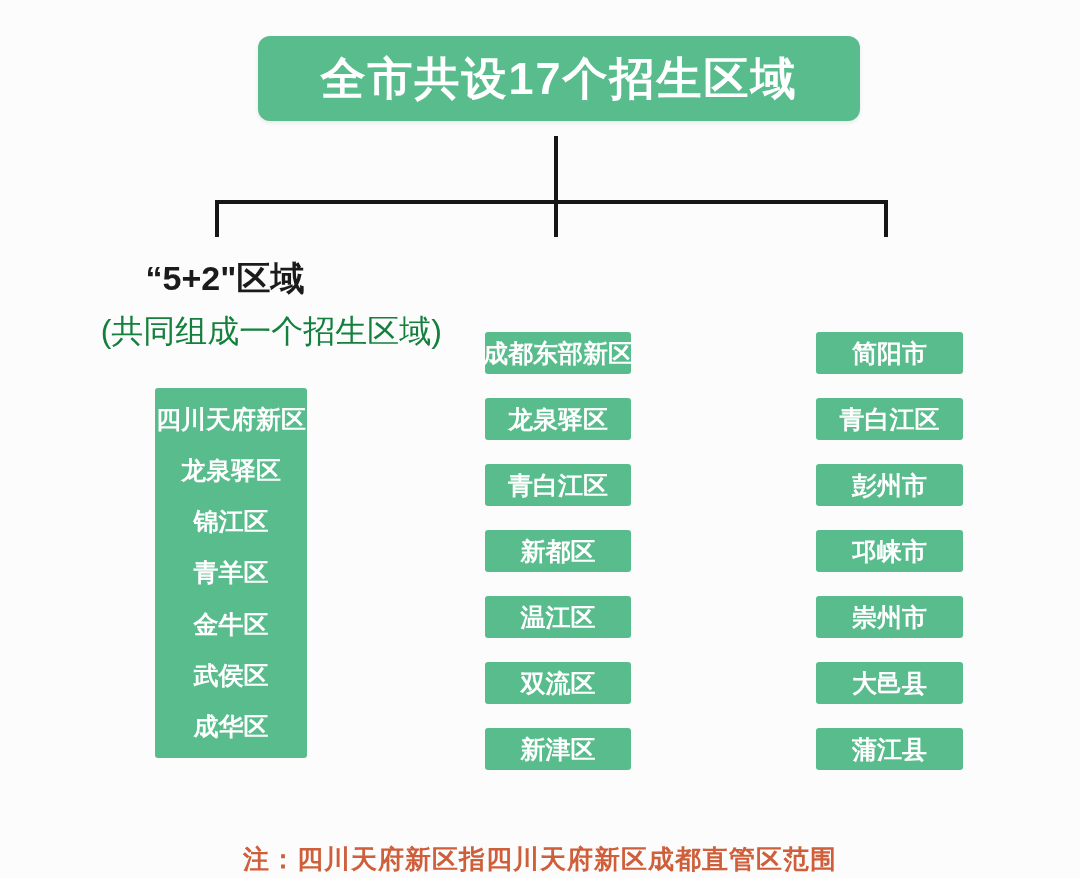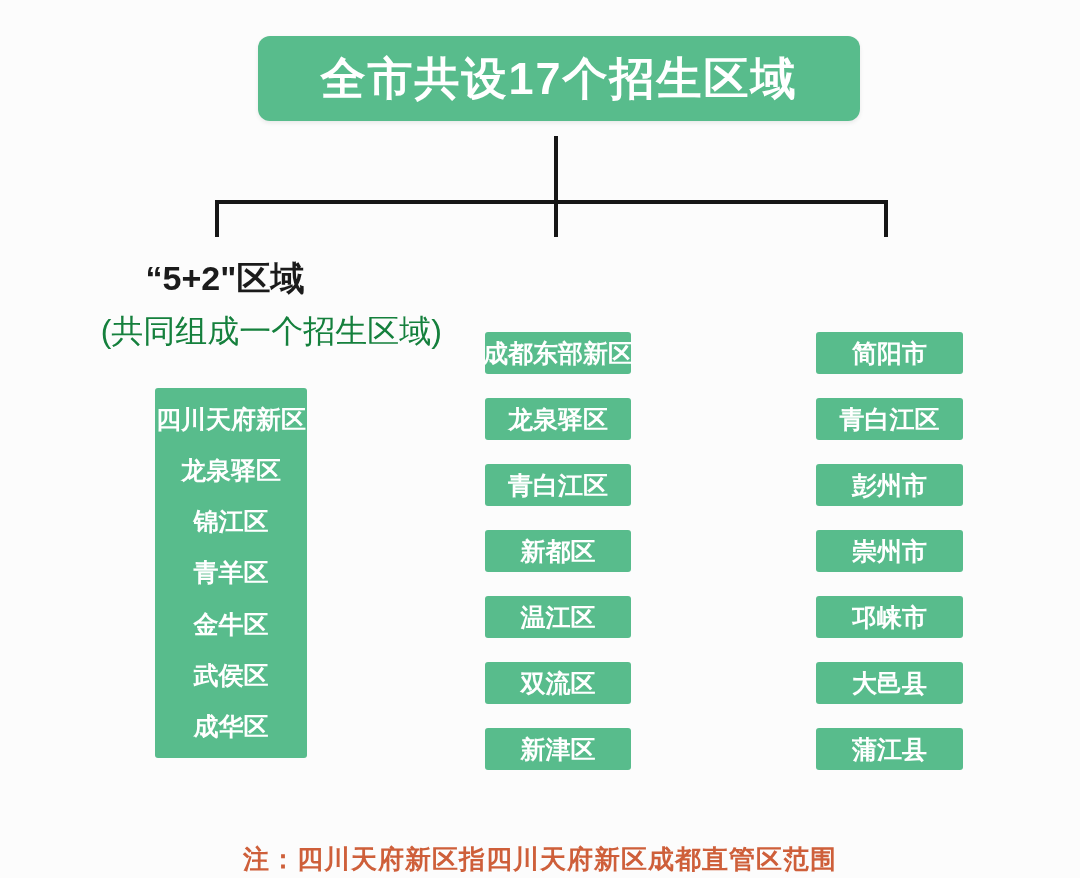--- a/index.html
+++ b/index.html
@@ -177,23 +177,23 @@
     </div>
 
   <div class="col col-right">
 
       <div class="district-box">简阳市</div>
 
       <div class="district-box">青白江区</div>
 
       <div class="district-box">彭州市</div>
 
+      <div class="district-box">邛崃市</div>
+
       <div class="district-box">崇州市</div>
-
-      <div class="district-box">邛崃市</div>
 
 
       <div class="district-box">大邑县</div>
 
       <div class="district-box">蒲江县</div>
     </div>
 
   <div class="footnote">注：四川天府新区指四川天府新区成都直管区范围</div>
 
 </div>

